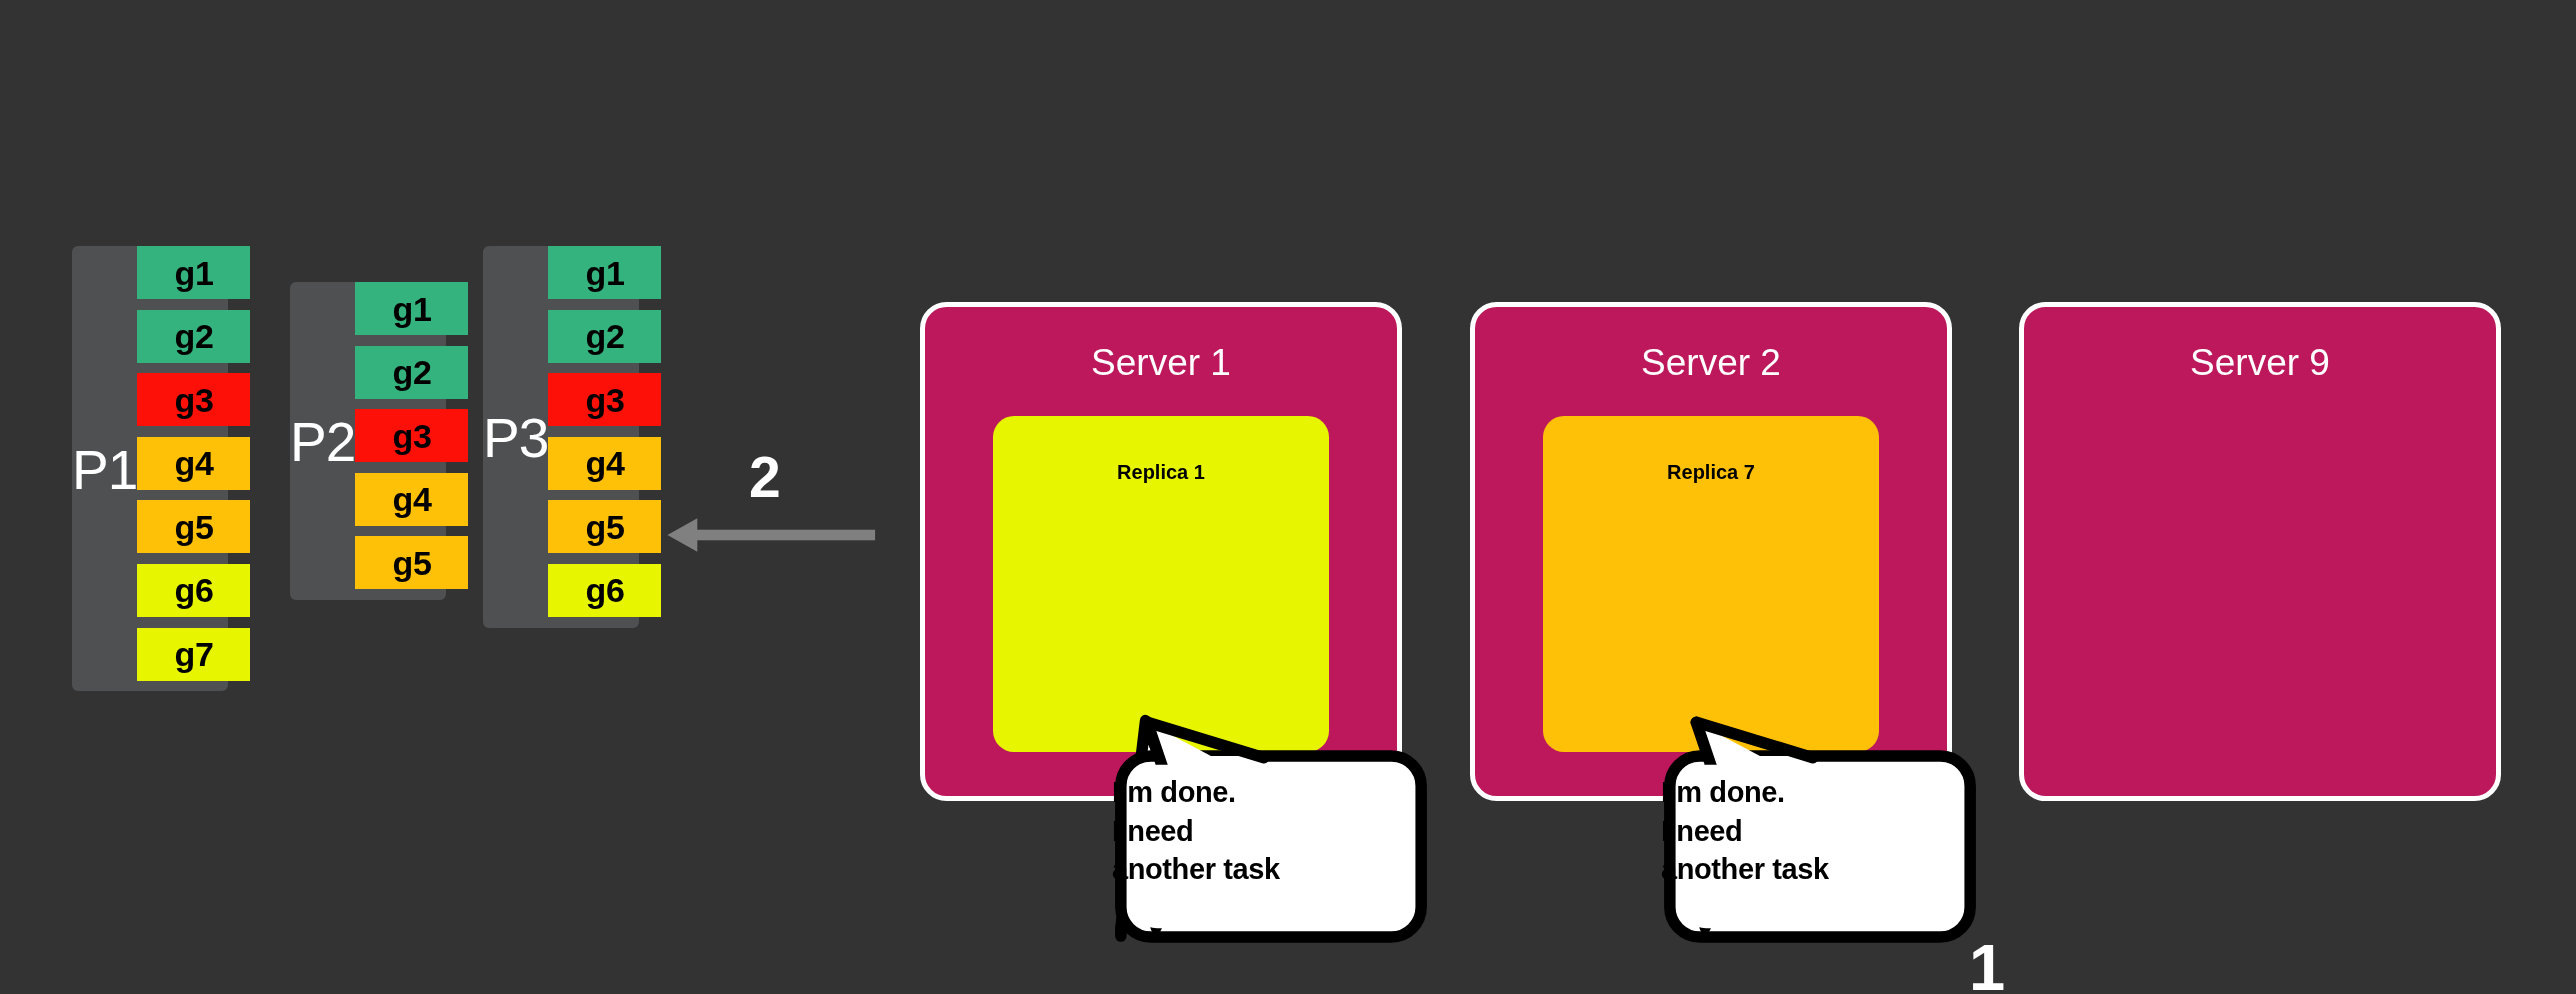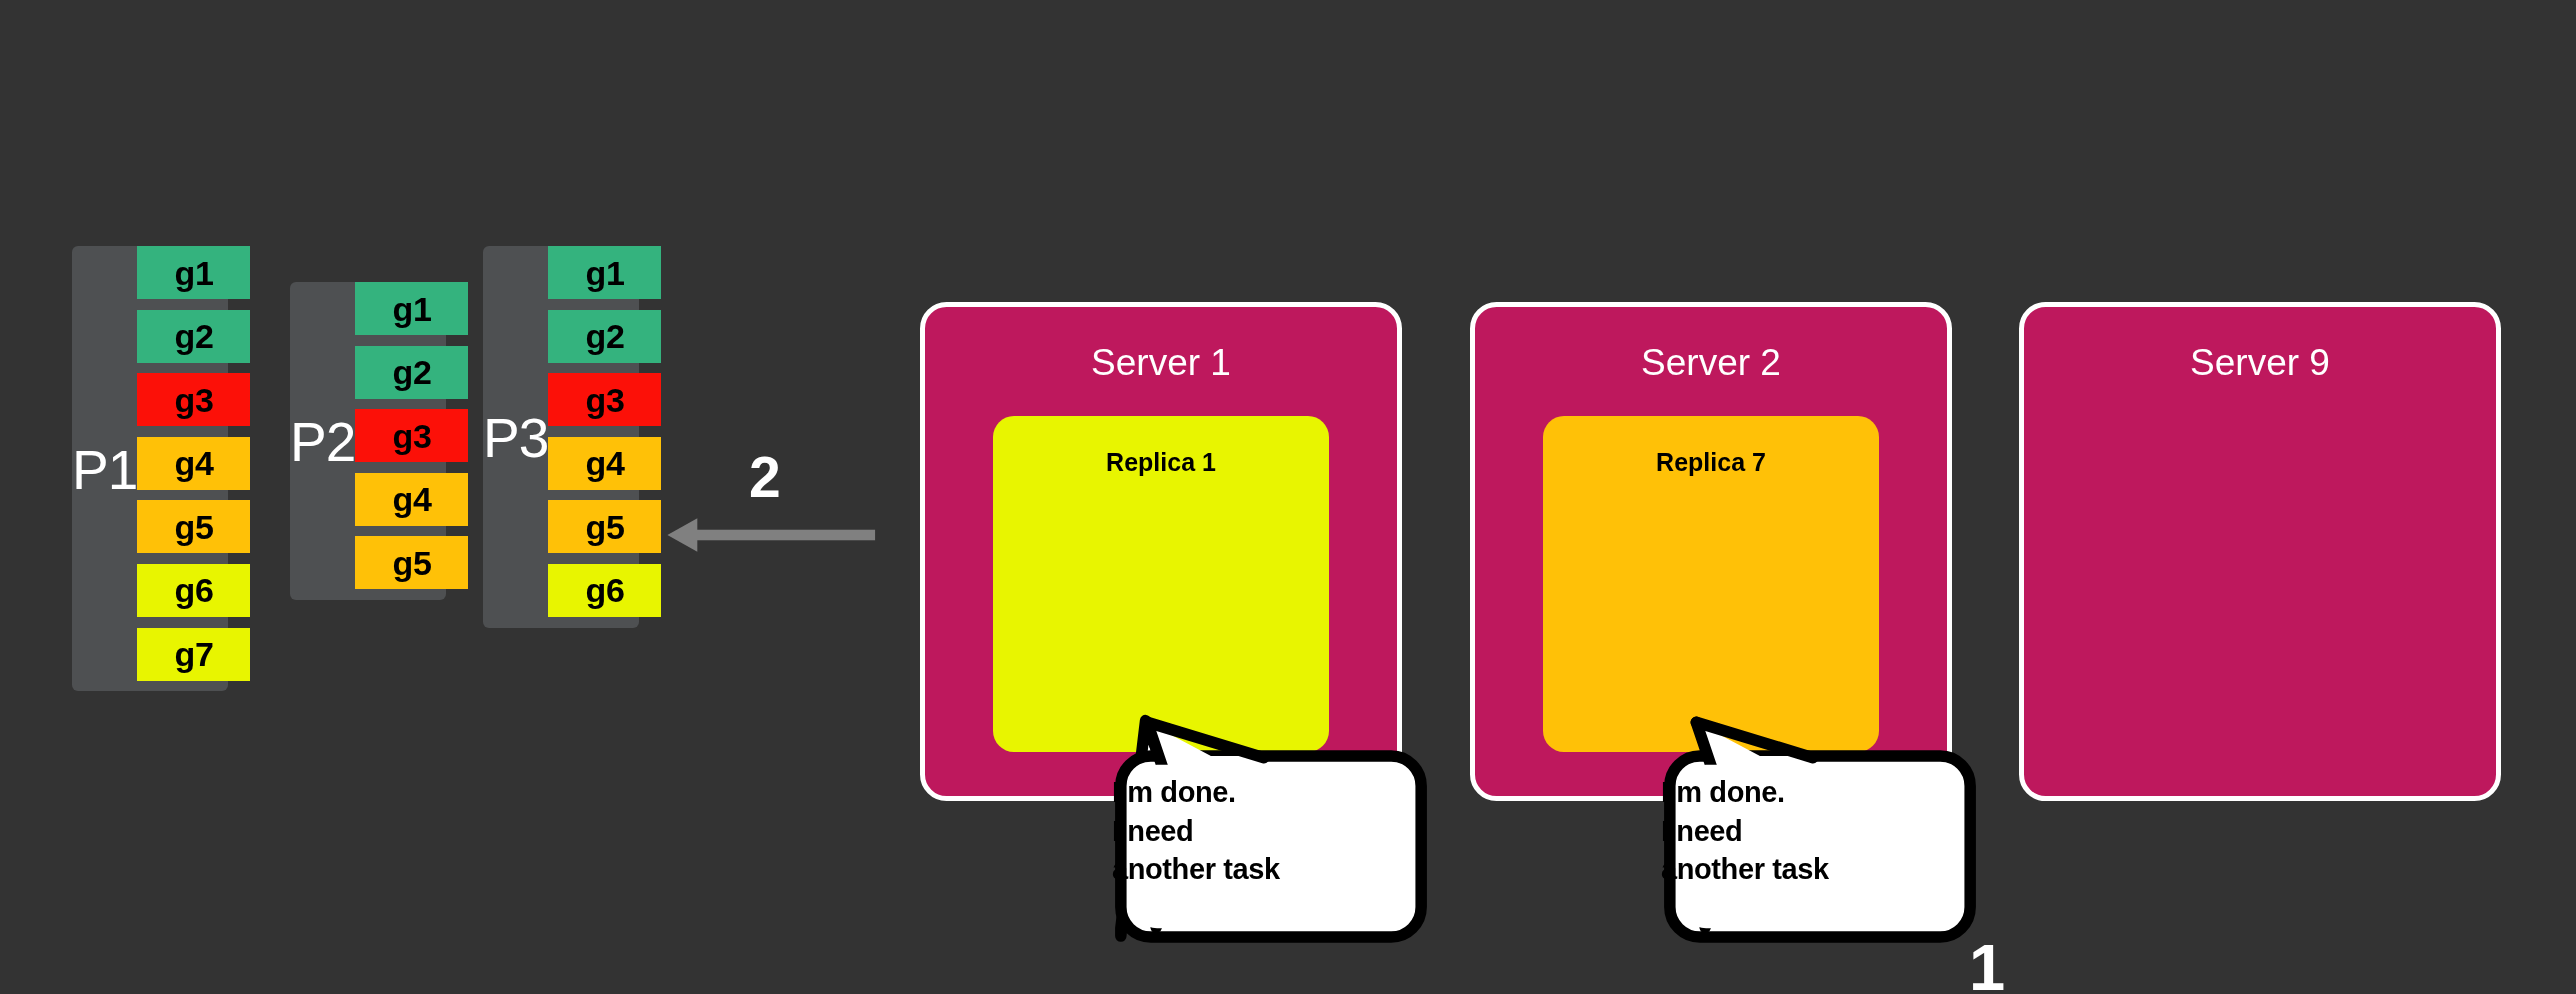--- a/index.html
+++ b/index.html
@@ -82,23 +82,23 @@
     margin-top: 37px;
   }
   .replica {
     width: 336px;
     height: 336px;
     border-radius: 21px;
     margin-top: 35px;
     display: flex;
     justify-content: center;
     color: #000000;
-    font-size: 25px;
-    font-weight: bold;
-    padding-top: 34px;
+    font-size: 20px;
+    font-weight: bold;
+    padding-top: 46px;
     line-height: 1;
   }
 
   
   .bubble-wrap { position: absolute; width: 318px; height: 292px; }
   .bubble-svg { position: absolute; left: 0; top: 0; }
   .bubble-text {
     position: absolute;
     left: 0;
     top: 88px;

